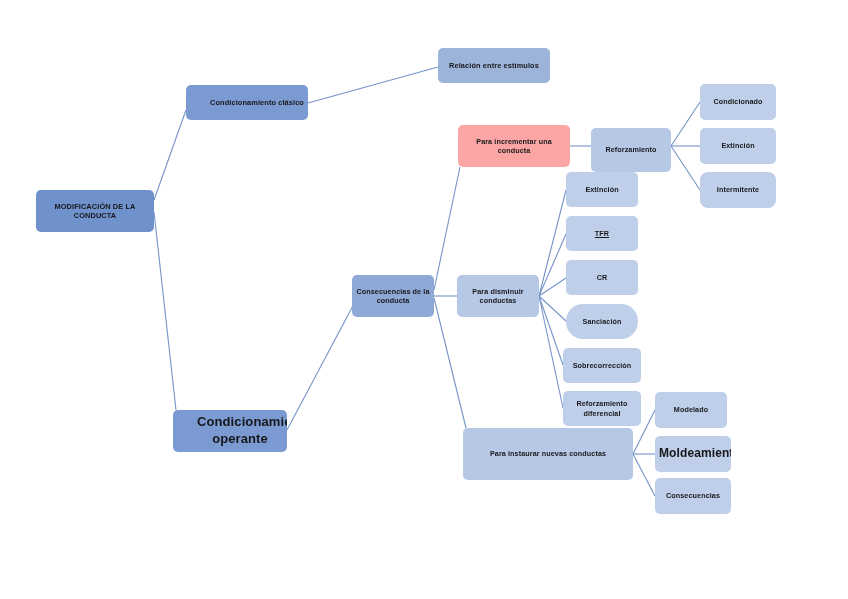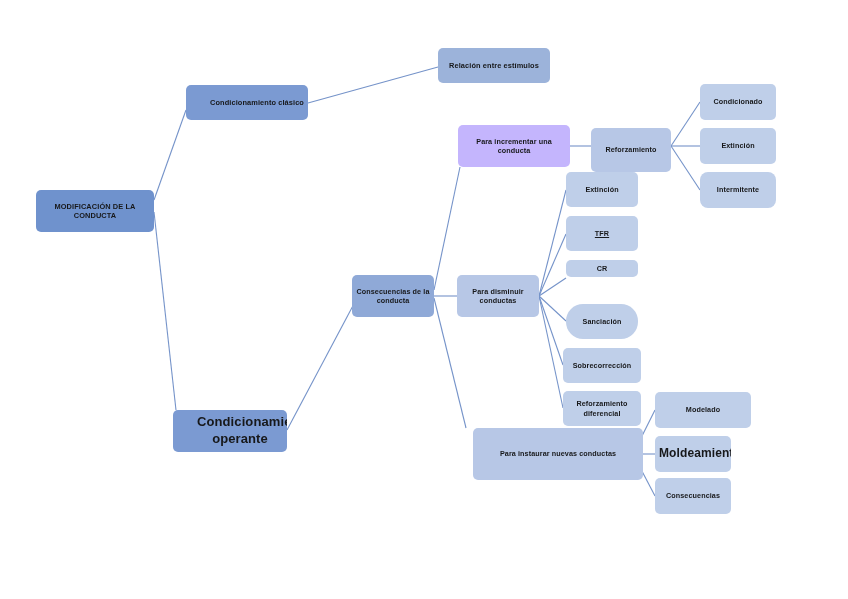--- a/index.html
+++ b/index.html
@@ -44,21 +44,21 @@
   }
   .node span {
     display: block;
     width: 100%;
   }
   
   .tone-root   { background: #6f92cd; }
   .tone-l1     { background: #7b9ad2; padding-left: 24px; }
   .tone-l1b    { background: #8fa9d7; }
   .tone-l2     { background: #9cb3da; }
-  .tone-l2b    { background: #c4b5fd; }
+  .tone-l2b    { background: #fca5a5; }
   .tone-l3     { background: #b7c7e6; }
   .tone-l4     { background: #bfcfe9; }
 </style>
 </head>
 <body>
 
 <div id="canvas">
   <svg id="edges" viewBox="0 0 848 599" width="848" height="599" xmlns="http://www.w3.org/2000/svg">
       <line x1="154" y1="200" x2="186" y2="110" stroke="#7593c9" stroke-width="1.1"></line>
       <line x1="154" y1="212" x2="176" y2="410" stroke="#7593c9" stroke-width="1.1"></line>
@@ -96,54 +96,54 @@
       </div>
       <div class="node tone-l1b" style="left: 352px; top: 275px; width: 82px; height: 42px; font-size: 7.2px;">
         <span>Consecuencias de la conducta</span>
       </div>
       <div class="node tone-l2b" style="left: 458px; top: 125px; width: 112px; height: 42px; font-size: 7.2px;">
         <span>Para incrementar una conducta</span>
       </div>
       <div class="node tone-l3" style="left: 457px; top: 275px; width: 82px; height: 42px; font-size: 7.2px;">
         <span>Para disminuir conductas</span>
       </div>
-      <div class="node tone-l3" style="left: 463px; top: 428px; width: 170px; height: 52px; font-size: 7.2px; margin-left: 10px;">
+      <div class="node tone-l3" style="left: 463px; top: 428px; width: 170px; height: 52px; font-size: 7.2px;">
         <span>Para instaurar nuevas conductas</span>
       </div>
       <div class="node tone-l3" style="left: 591px; top: 128px; width: 80px; height: 44px; font-size: 7.2px;">
         <span>Reforzamiento</span>
       </div>
       <div class="node tone-l4" style="left: 700px; top: 84px; width: 76px; height: 36px; font-size: 7.2px;">
         <span>Condicionado</span>
       </div>
       <div class="node tone-l4" style="left: 700px; top: 128px; width: 76px; height: 36px; font-size: 7.2px;">
         <span>Extinción</span>
       </div>
       <div class="node tone-l4" style="left: 700px; top: 172px; width: 76px; height: 36px; font-size: 7.2px; border-radius: 8px;">
         <span>Intermitente</span>
       </div>
       <div class="node tone-l4" style="left: 566px; top: 172px; width: 72px; height: 35px; font-size: 7.2px;">
         <span>Extinción</span>
       </div>
       <div class="node tone-l4" style="left: 566px; top: 216px; width: 72px; height: 35px; font-size: 7.2px; text-decoration: underline;">
         <span>TFR</span>
       </div>
-      <div class="node tone-l4" style="left: 566px; top: 260px; width: 72px; height: 17px; font-size: 7.2px;">
+      <div class="node tone-l4" style="left: 566px; top: 260px; width: 72px; height: 35px; font-size: 7.2px;">
         <span>CR</span>
       </div>
       <div class="node tone-l4" style="left: 566px; top: 304px; width: 72px; height: 35px; font-size: 7.2px; border-radius: 17px;">
         <span>Sanciación</span>
       </div>
       <div class="node tone-l4" style="left: 563px; top: 348px; width: 78px; height: 35px; font-size: 7.2px;">
         <span>Sobrecorrección</span>
       </div>
       <div class="node tone-l4" style="left: 563px; top: 391px; width: 78px; height: 35px; font-size: 7.2px;">
         <span>Reforzamiento diferencial</span>
       </div>
-      <div class="node tone-l4" style="left: 655px; top: 392px; width: 96px; height: 36px; font-size: 7.2px;">
+      <div class="node tone-l4" style="left: 655px; top: 392px; width: 72px; height: 36px; font-size: 7.2px;">
         <span>Modelado</span>
       </div>
       <div class="node tone-l4" style="left: 655px; top: 436px; width: 76px; height: 36px; font-size: 12px;">
         <span>Moldeamiento</span>
       </div>
       <div class="node tone-l4" style="left: 655px; top: 478px; width: 76px; height: 36px; font-size: 7.2px;">
         <span>Consecuencias</span>
       </div>
     </div>
 </div>

